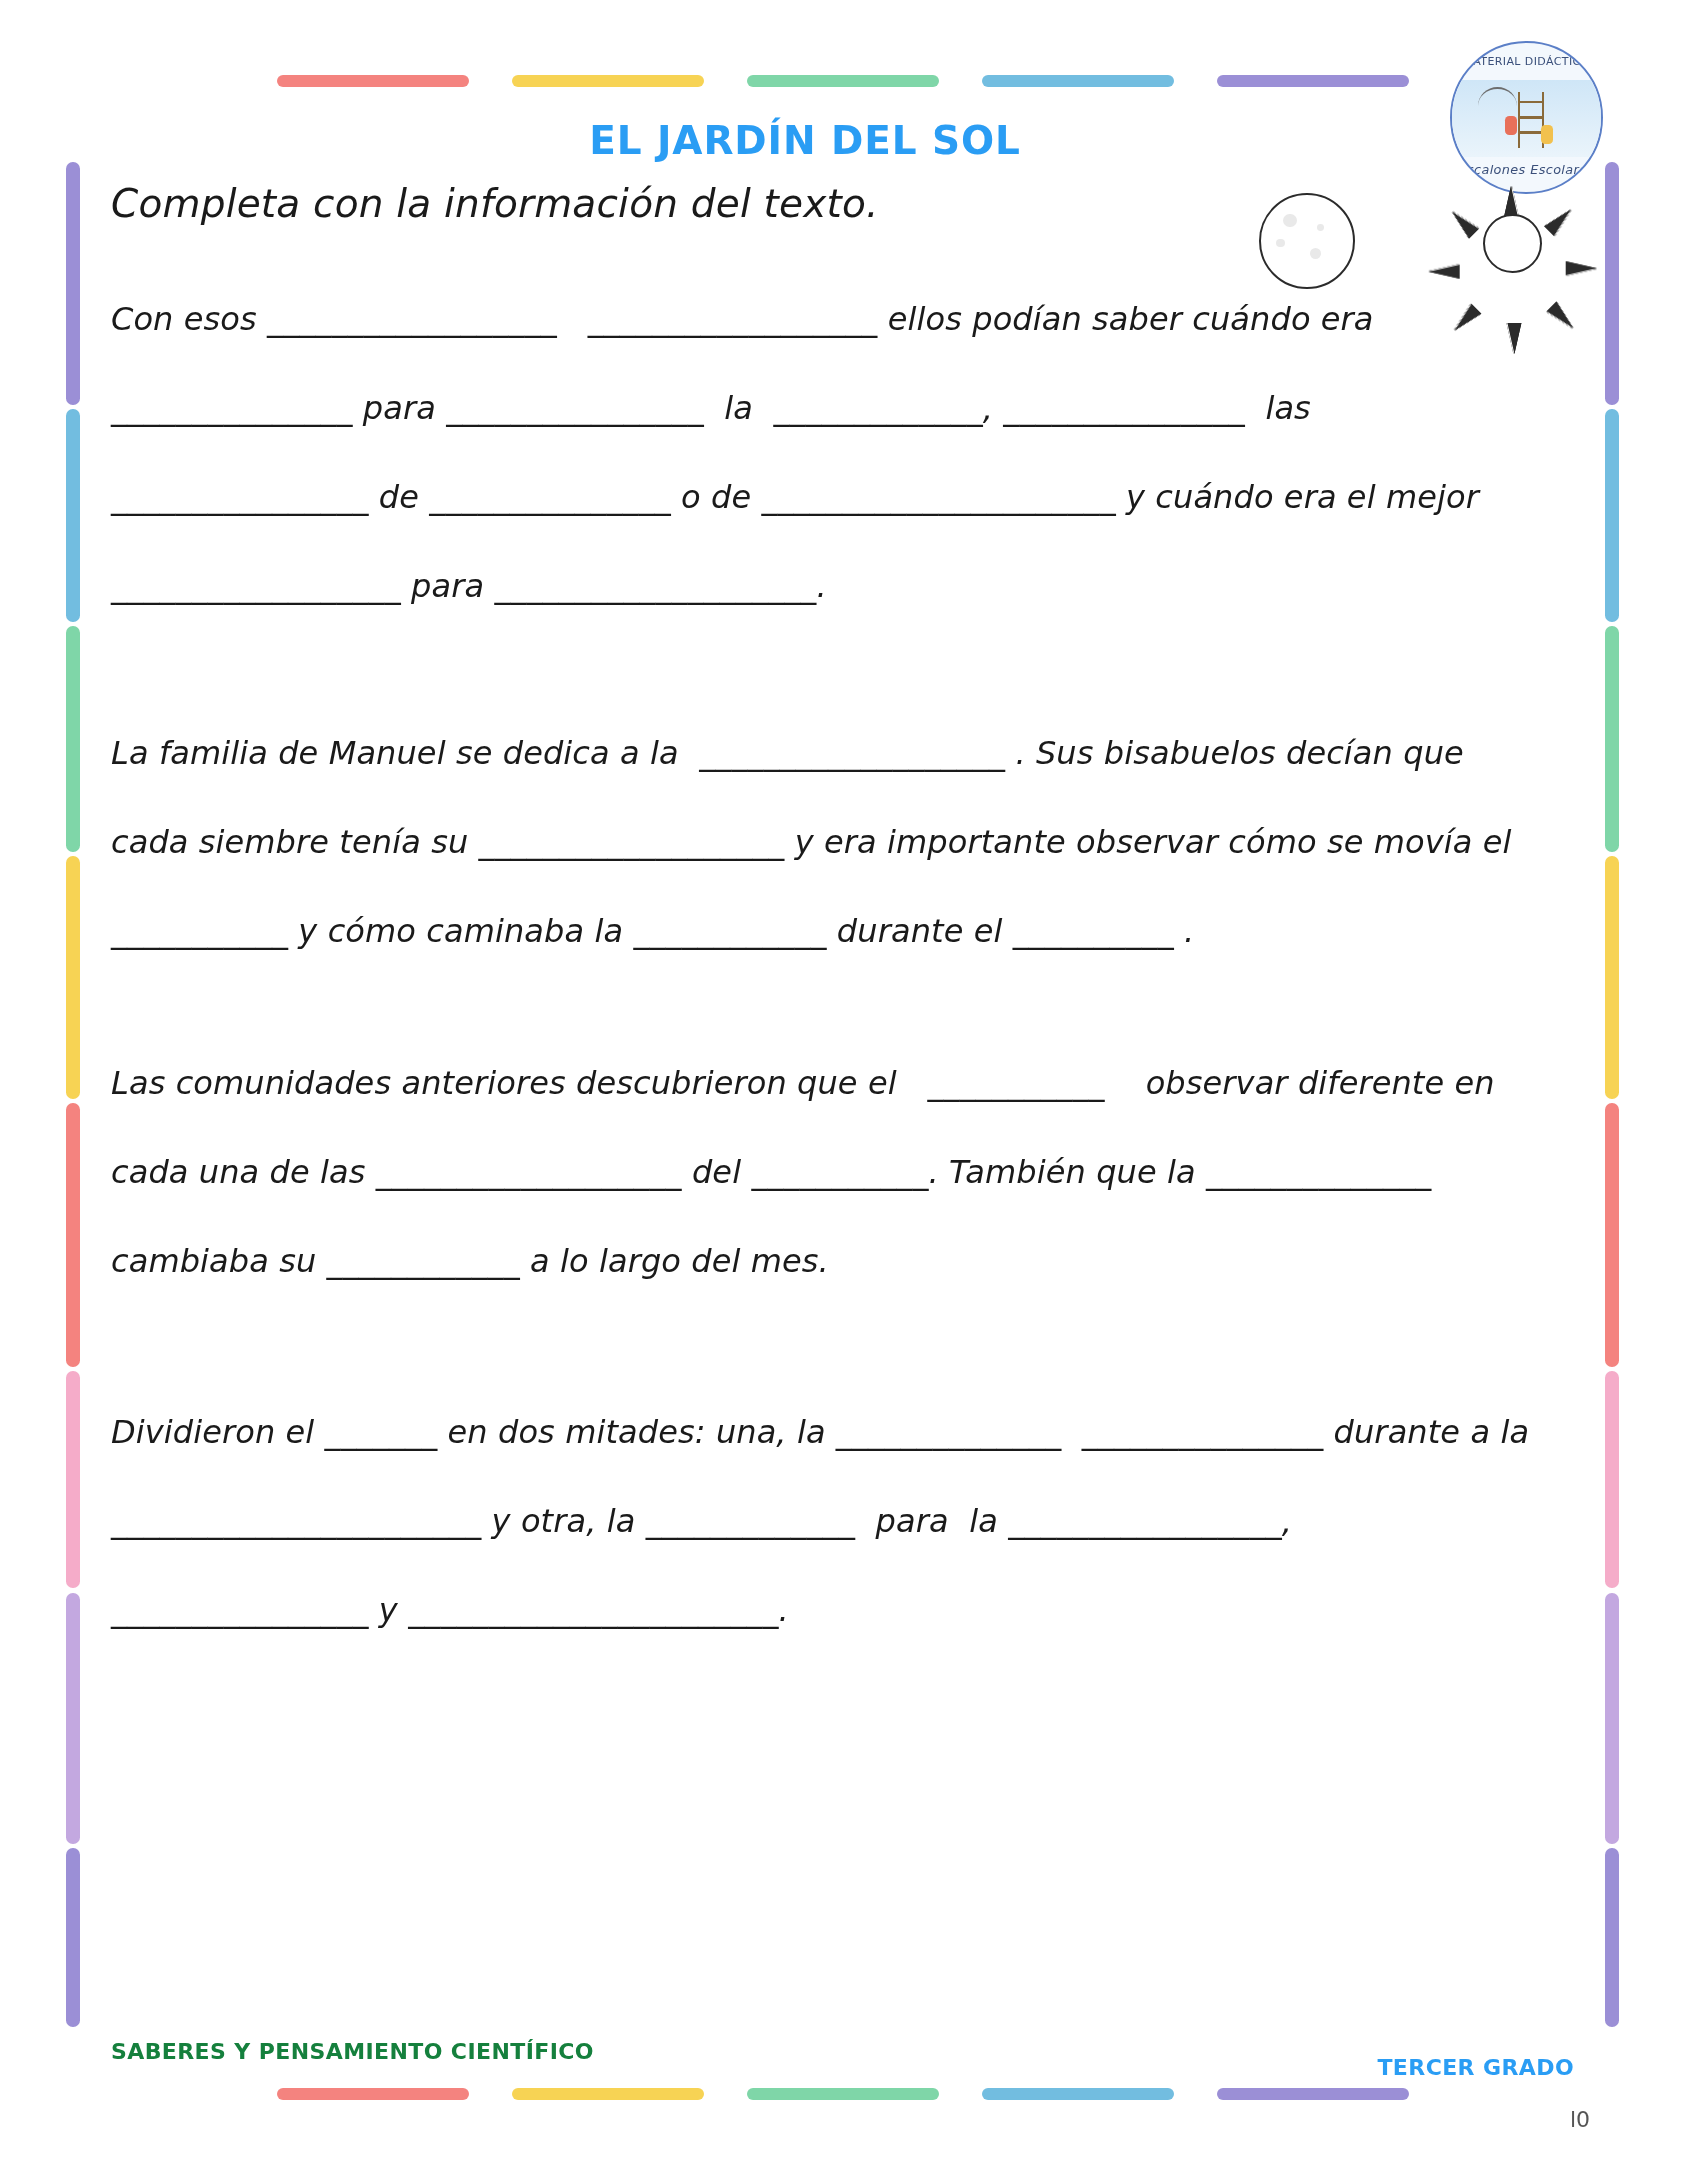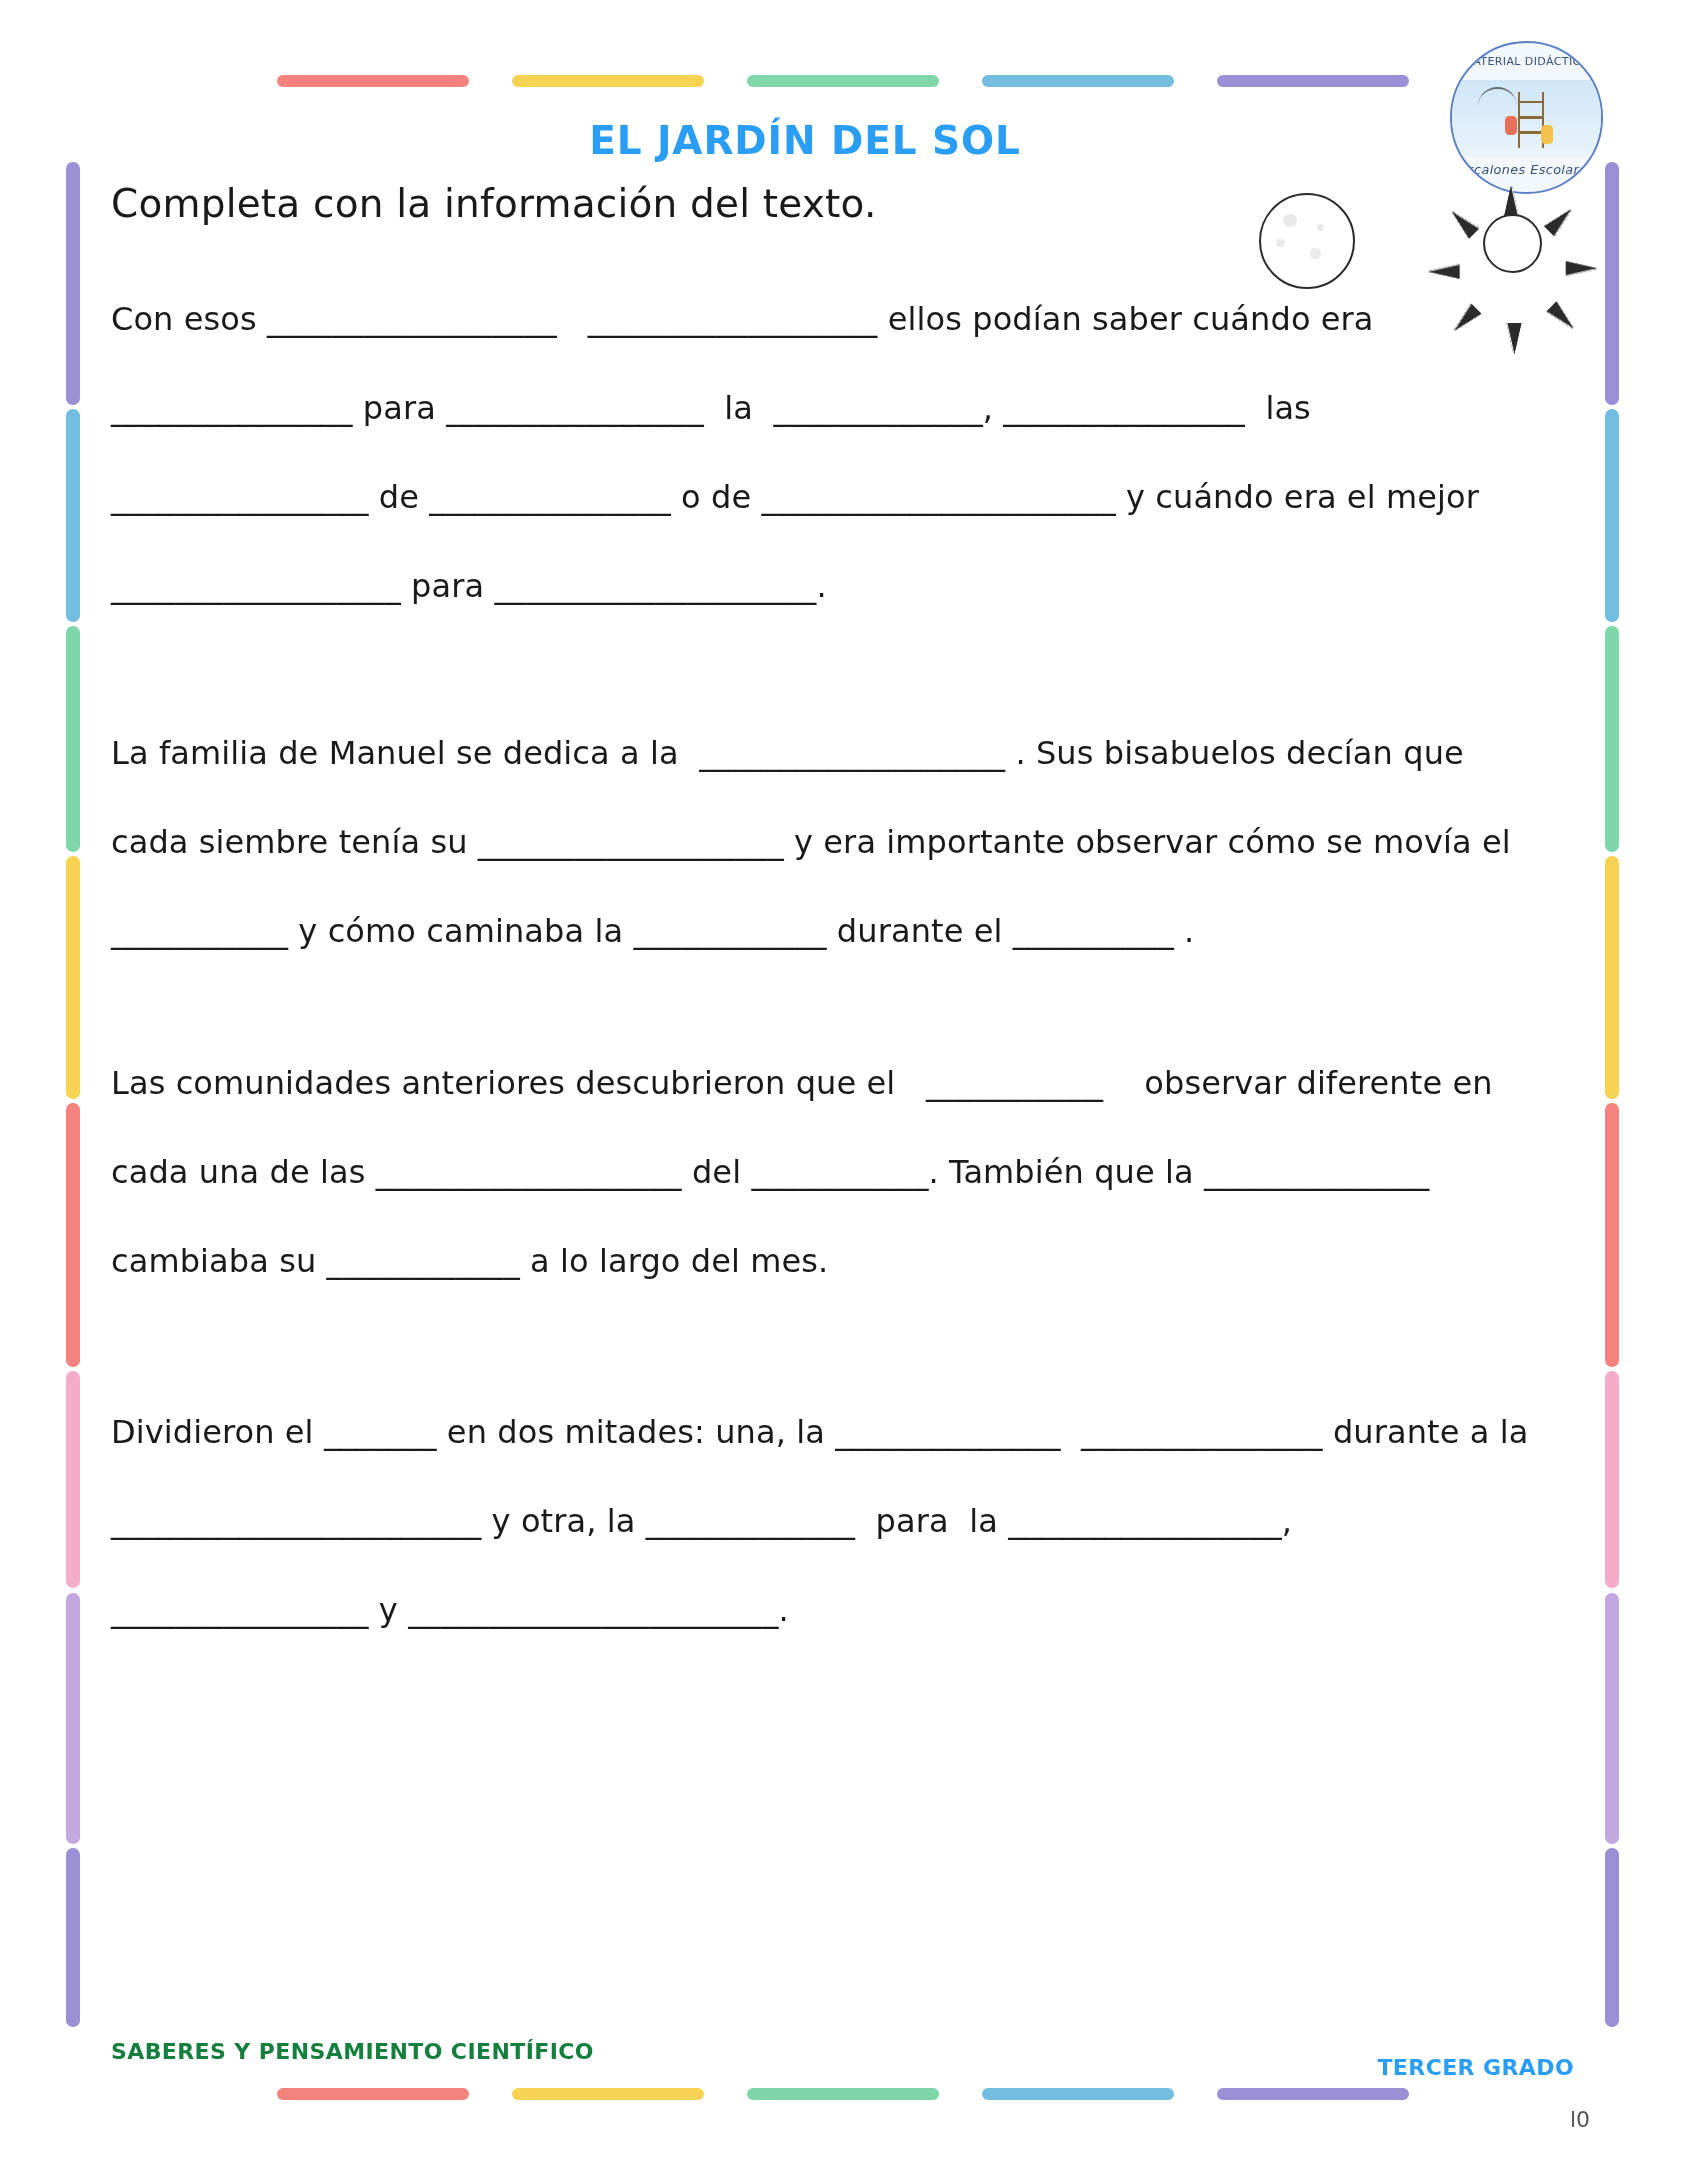--- a/index.html
+++ b/index.html
@@ -188,20 +188,21 @@
     border-bottom: 31px solid #2b2b2b;
     z-index: -1;
   }
 
   
   .content {
     position: absolute;
     top: 181px;
     left: 111px;
     width: 1423px;
+    font-style: italic;
   }
   .instruction {
     font-family: "DejaVu Sans", sans-serif;
     font-size: 39px;
     color: #1a1a1a;
     margin: 0 0 49px 0;
     letter-spacing: 0.2px;
   }
   .para {
     font-family: "DejaVu Sans", sans-serif;

